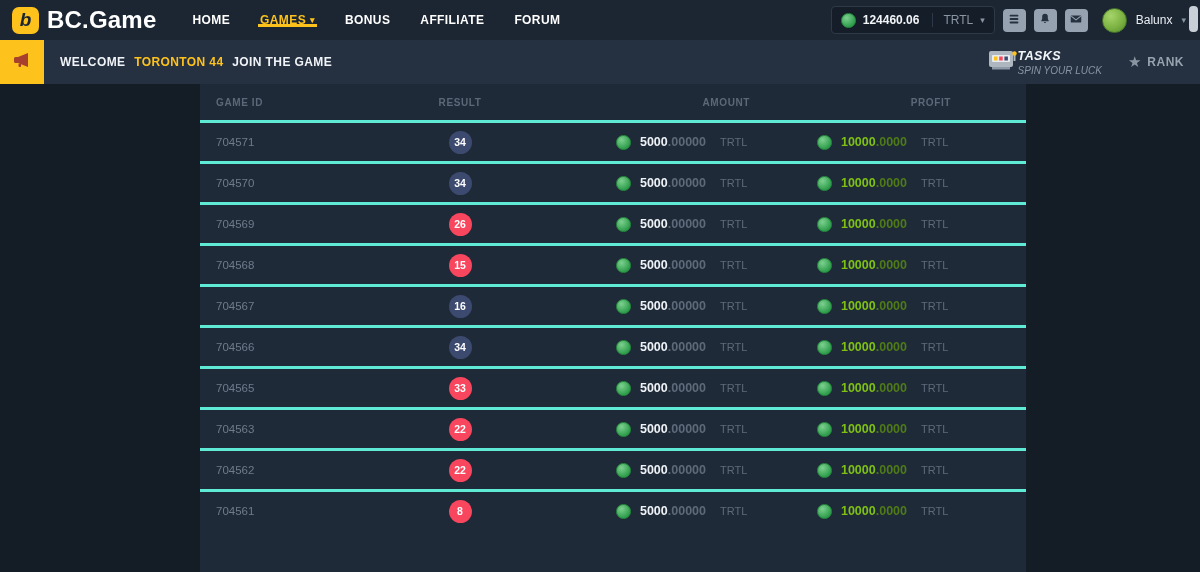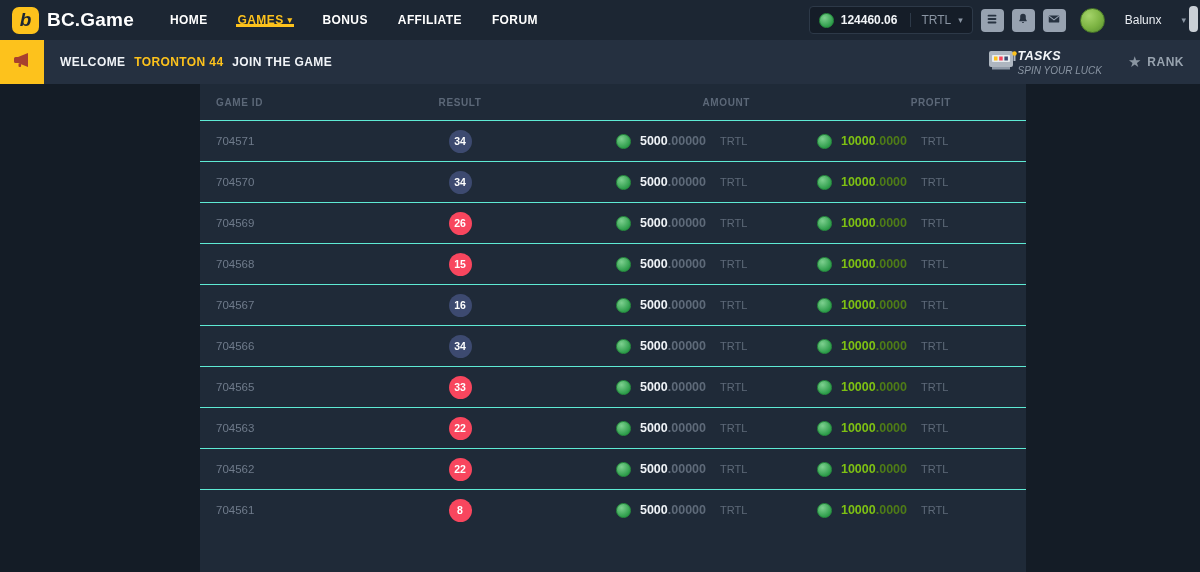--- a/index.html
+++ b/index.html
@@ -17,21 +17,21 @@
     display:flex; align-items:center;
     padding-left:12px; position:relative;
   }
   .logo {
     width:27px; height:27px; border-radius:7px;
     background:#fdc21c; color:#1c2633;
     display:flex; align-items:center; justify-content:center;
     font-weight:bold; font-style:italic; font-size:19px;
     margin-right:8px; cursor:pointer;
   }
-  .brand { font-size:19px; font-weight:bold; letter-spacing:.2px; margin-right:36px; cursor:pointer; }
+  .brand { font-size:24px; font-weight:bold; letter-spacing:.2px; margin-right:36px; cursor:pointer; }
   .nav { display:flex; gap:30px; height:100%; align-items:center; }
   .nav-item {
     display:flex; align-items:center; gap:4px;
     font-size:12px; font-weight:bold; letter-spacing:.4px;
     color:#fff; cursor:pointer; position:relative;
   }
   .nav-item.active { color:#fdc21c; }
   .nav-item.active::after {
     content:""; position:absolute; left:-2px; right:-2px; bottom:0;
     height:3px; background:#fdc21c;
@@ -46,21 +46,21 @@
     height:28px; padding:0 9px; cursor:pointer;
   }
   .balance-amount { font-size:12px; font-weight:bold; color:#f2f5f8; }
   .balance-currency { font-size:12px; color:#8a95a3; margin-left:6px; padding-left:10px; border-left:1px solid #2d3948; }
   .icon-btn {
     width:23px; height:23px; border:none; border-radius:4px;
     background:#97a2b0; display:flex; align-items:center; justify-content:center;
     cursor:pointer; padding:0;
   }
   .icon-btn svg { fill:#273240; }
-  .user { display:flex; align-items:center; gap:20px; cursor:pointer; margin-left:6px; }
+  .user { display:flex; align-items:center; gap:9px; cursor:pointer; margin-left:6px; }
   .avatar {
     width:25px; height:25px; border-radius:50%;
     background:radial-gradient(circle at 35% 30%, #a5d46a, #7cb342 55%, #558b2f);
     border:1px solid #4a7a28; display:inline-block;
   }
   .username { font-size:12px; color:#e9edf2; }
 
   
   .welcomebar { height:44px; background:#253040; display:flex; align-items:center; }
   .megaphone-box {
@@ -90,21 +90,21 @@
   }
   .thead { height:36px; }
   .th {
     font-size:10px; font-weight:bold; letter-spacing:.6px; color:#5c6878;
   }
   .th-id { padding-left:16px; }
   .th-result { text-align:center; }
   .th-amount { text-align:right; padding-right:30px; }
   .th-profit { text-align:right; padding-right:75px; }
 
-  .row { height:41px; border-top:1px solid #5eead4; cursor:pointer; }
+  .row { height:41px; border-top:3px solid #5eead4; cursor:pointer; }
   .cell-id { padding-left:16px; font-size:11.5px; color:#6f7b8b; }
   .cell-result { display:flex; justify-content:center; }
   .badge {
     min-width:23px; height:23px; border-radius:50%;
     display:flex; align-items:center; justify-content:center;
     font-size:10.5px; font-weight:bold; color:#fff; padding:0 3px;
   }
   .badge-navy { background:#3d4a70; }
   .badge-red { background:#f8465e; }
 

